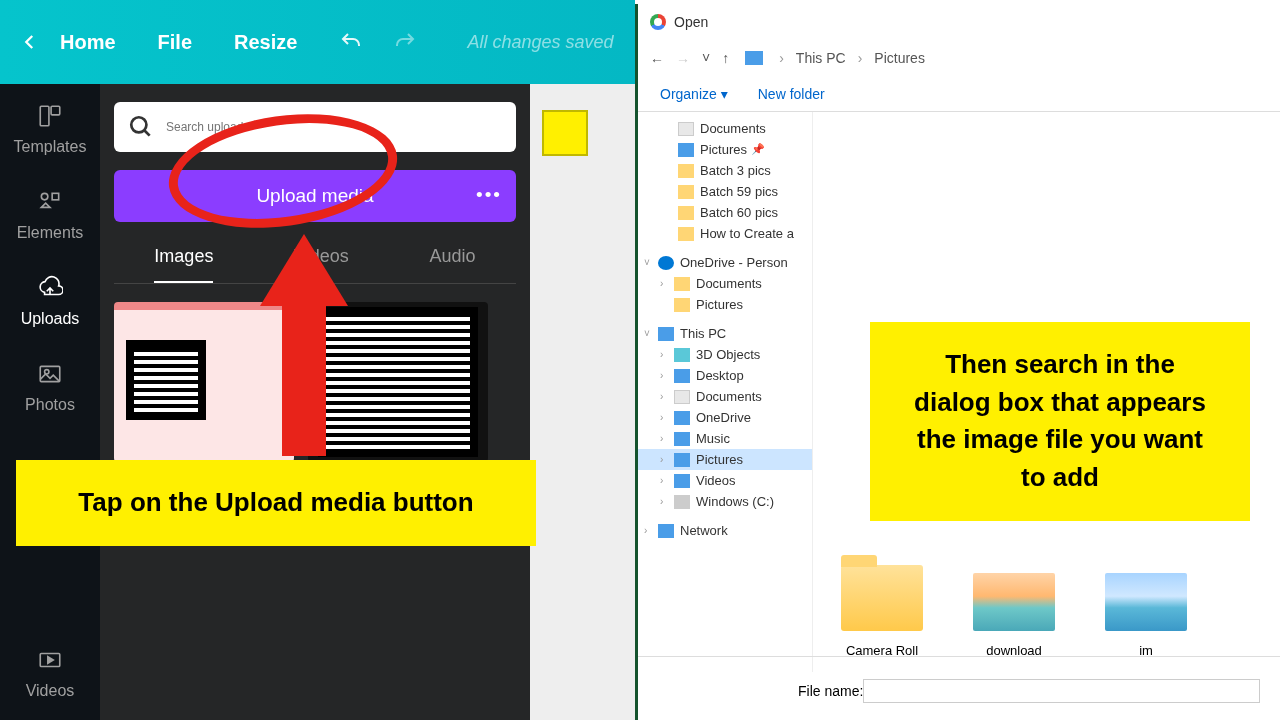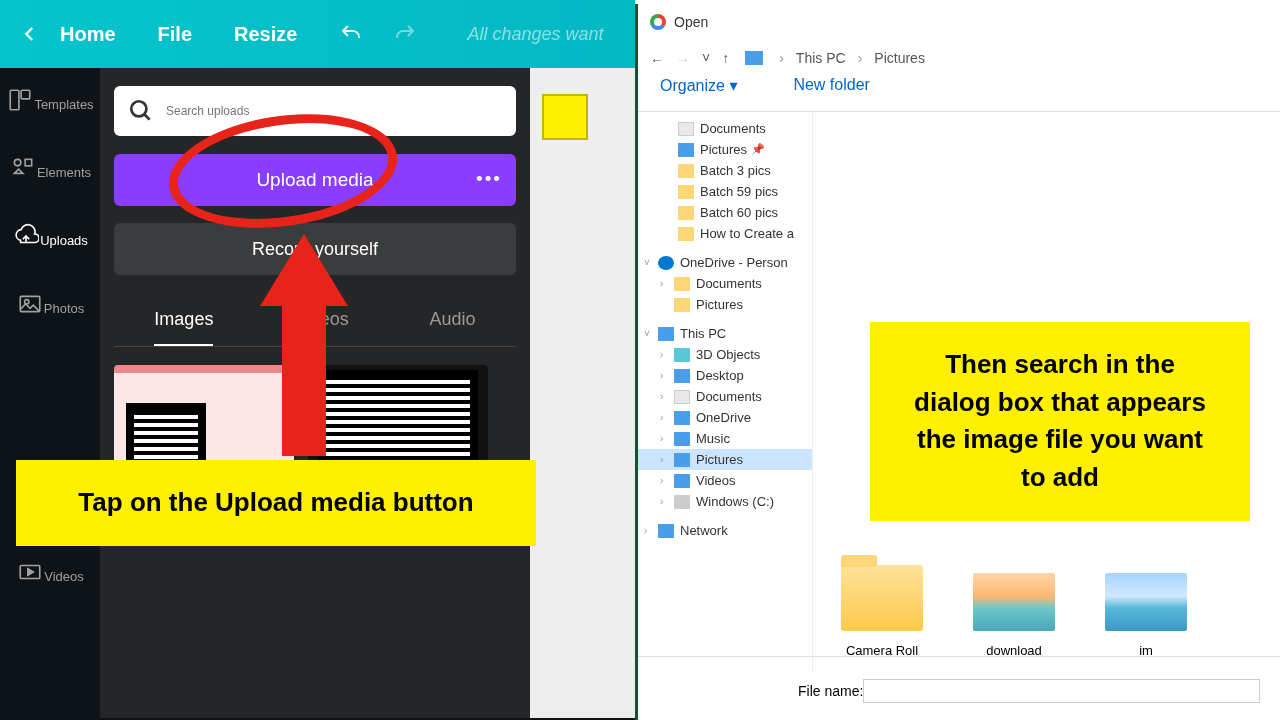--- a/index.html
+++ b/index.html
@@ -1,32 +1,32 @@
 <!DOCTYPE html>
 <html><head>
 <meta charset="utf-8">
 <style>
 *{margin:0;padding:0;box-sizing:border-box;font-family:Arial,sans-serif}
 body{width:1280px;height:720px;overflow:hidden;position:relative}
 .canva-app{position:absolute;left:0;top:0;width:635px;height:720px;background:#0e1318}
-.top-bar{height:68px;background:linear-gradient(90deg,#05c4cc,#04b8c4);display:flex;align-items:center;padding:0 18px;color:#fff}
+.top-bar{height:84px;background:linear-gradient(90deg,#05c4cc,#04b8c4);display:flex;align-items:center;padding:0 18px;color:#fff}
 .back-arrow{width:24px;height:24px;display:flex;align-items:center;justify-content:center;margin-right:18px;cursor:pointer}
 .top-bar .menu-item{font-size:20px;font-weight:600;margin-right:42px;cursor:pointer}
 .top-actions{display:flex;align-items:center;margin-left:0}
 .top-icon{width:24px;height:24px;margin-right:30px;opacity:0.9;cursor:pointer}
 .saved-text{color:rgba(255,255,255,0.55);font-style:italic;font-size:18px;margin-left:20px}
 .main-area{display:flex;height:650px}
 .left-rail{width:100px;background:#0e1318;display:flex;flex-direction:column;align-items:center;padding-top:18px}
-.rail-item{display:flex;flex-direction:row;align-items:center;color:#a0a0a0;margin-bottom:32px;cursor:pointer;font-size:13px}
+.rail-item{display:flex;flex-direction:column;align-items:center;color:#a0a0a0;margin-bottom:32px;cursor:pointer;font-size:16px}
 .rail-item.active{color:#fff}
 .rail-icon{width:28px;height:28px;margin-bottom:8px;display:flex;align-items:center;justify-content:center}
 .side-panel{width:430px;background:#252627;padding:18px 14px;position:relative}
 .search-box{background:#fff;border-radius:6px;height:50px;display:flex;align-items:center;padding:0 14px;margin-bottom:18px}
 .search-box input{border:none;outline:none;font-size:12px;margin-left:12px;color:#999}
-.upload-btn{background:#8b3dff;height:52px;border-radius:6px;display:flex;align-items:center;justify-content:center;color:#fff;font-size:19px;font-weight:500;margin-bottom:17px;position:relative;cursor:pointer}
+.upload-btn{background:#8b3dff;height:52px;border-radius:6px;display:flex;align-items:center;justify-content:center;color:#fff;font-size:19px;font-weight:500;margin-bottom:10px;position:relative;cursor:pointer}
 .more-dots{position:absolute;right:14px;top:14px;color:#fff;letter-spacing:2px;cursor:pointer}
 .record-btn{background:#3a3c3e;height:52px;border-radius:6px;display:flex;align-items:center;justify-content:center;color:#fff;font-size:18px;margin-bottom:20px;cursor:pointer}
 .tabs{display:flex;justify-content:space-around;color:#999;font-size:18px;font-weight:500;border-bottom:1px solid #444}
 .tab{padding:14px 0;cursor:pointer}
 .tab.active{color:#fff;border-bottom:2px solid #fff}
 .thumbs{display:flex;gap:14px;margin-top:18px}
 .thumb{width:180px;height:160px;background:#fff;border-radius:4px;position:relative;overflow:hidden}
 .thumb.pink{background:#fde6e6;border-top:8px solid #e88}
 .qr{width:80px;height:80px;background:#000;position:absolute;left:12px;top:30px}
 .qr2{width:160px;height:150px;background:#000;position:absolute;left:10px;top:5px}
@@ -36,21 +36,21 @@
 .file-dialog{position:absolute;left:635px;top:4px;width:645px;height:720px;background:#fff;border-left:3px solid #14532d}
 .fd-title{height:36px;display:flex;align-items:center;padding:0 12px;font-size:14px;color:#333}
 .chrome-ico{width:16px;height:16px;border-radius:50%;background:conic-gradient(#ea4335 0 120deg,#4285f4 120deg 240deg,#34a853 240deg 360deg);margin-right:8px;position:relative}
 .chrome-ico::after{content:"";position:absolute;inset:4px;background:#fff;border-radius:50%}
 .fd-nav{height:36px;display:flex;align-items:center;padding:0 12px;font-size:14px;color:#555;gap:12px}
 .nav-arrow{color:#555;cursor:pointer}
 .nav-arrow.disabled{color:#ccc}
 .pc-ico{width:18px;height:14px;background:#4a9de8;display:inline-block;margin:0 4px}
 .crumb{cursor:pointer}
 .crumb-sep{color:#999}
-.fd-toolbar{height:36px;display:flex;padding:0 22px;font-size:16px;color:#0066cc;gap:56px;border-bottom:1px solid #ddd}
+.fd-toolbar{height:36px;display:flex;align-items:center;padding:0 22px;font-size:14px;color:#0066cc;gap:30px;border-bottom:1px solid #ddd}
 .org-btn,.newf-btn{cursor:pointer}
 .fd-body{display:flex;height:560px}
 .fd-tree{width:175px;border-right:1px solid #eee;font-size:13px;color:#333;padding:6px 0;overflow:hidden}
 .tree-item{display:flex;align-items:center;padding:3px 6px;cursor:pointer;white-space:nowrap}
 .tree-item.selected{background:#cce5ff}
 .ti-indent1{padding-left:22px}
 .ti-indent2{padding-left:40px}
 .ti-chev{width:12px;color:#999;font-size:10px;margin-right:2px}
 .ti-ico{width:16px;height:14px;margin-right:6px;display:inline-block}
 .ico-folder{background:#ffd675}
@@ -102,21 +102,21 @@
         <svg width="24" height="24" viewBox="0 0 24 24" fill="none" stroke="#fff" stroke-width="2">
             <path d="M9 14l-5-5 5-5M4 9h10a6 6 0 016 6v1"></path>
           </svg>
       </div>
       <div class="top-icon">
         <svg width="24" height="24" viewBox="0 0 24 24" fill="none" stroke="rgba(255,255,255,0.5)" stroke-width="2">
             <path d="M15 14l5-5-5-5M20 9H10a6 6 0 00-6 6v1"></path>
           </svg>
       </div>
     </div>
-    <div class="saved-text">All changes want</div>
+    <div class="saved-text">All changes saved</div>
   </div>
 
   <div class="main-area">
     <div class="left-rail">
       <div class="rail-item">
         <div class="rail-icon">
             <svg width="26" height="26" viewBox="0 0 24 24" fill="none" stroke="currentColor" stroke-width="1.5">
               <rect x="3" y="3" width="8" height="18" rx="1"></rect>
               <rect x="13" y="3" width="8" height="8" rx="1"></rect>
             </svg>
@@ -167,23 +167,20 @@
       <div class="search-box">
         <svg width="26" height="26" viewBox="0 0 24 24" fill="none" stroke="#333" stroke-width="2.5">
             <circle cx="10" cy="10" r="7"></circle>
             <path d="M15 15l5 5"></path>
           </svg>
         <input placeholder="Search uploads" style="">
       </div>
       <div class="upload-btn">
         <span>Upload media</span>
         <span class="more-dots">•••</span>
-      </div>
-      <div class="record-btn">
-        <span>Record yourself</span>
       </div>
       <div class="tabs">
         <div class="tab active">Images</div>
         <div class="tab">Videos</div>
         <div class="tab">Audio</div>
       </div>
       <div class="thumbs">
         <div class="thumb pink">
             <div class="qr"></div>
           </div>

